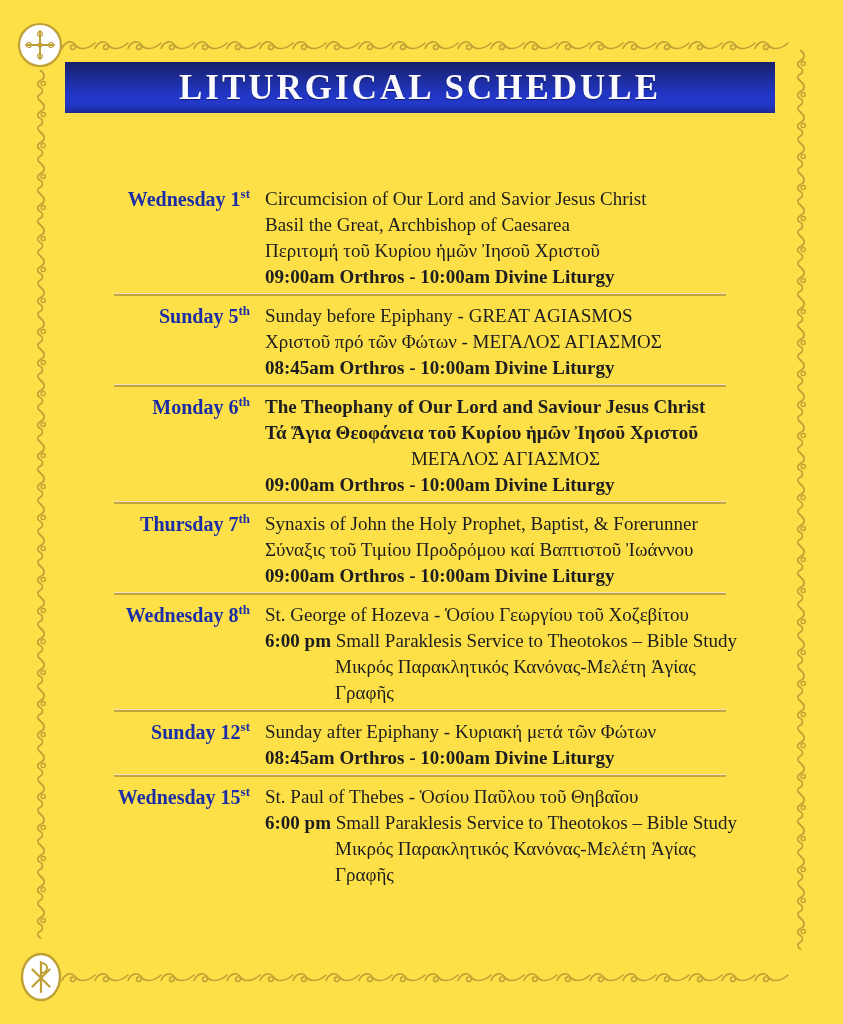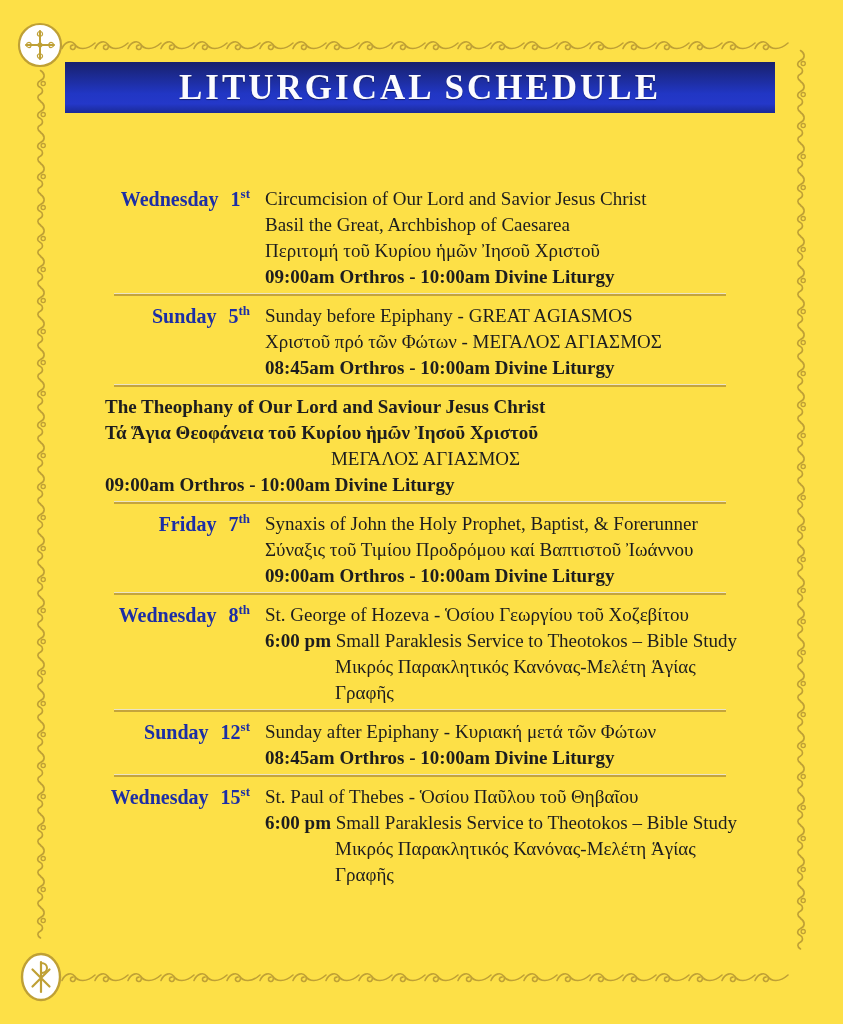--- a/index.html
+++ b/index.html
@@ -29,21 +29,21 @@
     white-space:nowrap;
   }
   .schedule{
     position:absolute;left:90px;top:186px;width:656px;
   }
   .entry{display:flex;margin-top:7px;}
   .entry:first-child{margin-top:0;}
   .date{
     width:160px;flex:0 0 160px;
     display:flex;justify-content:flex-end;align-items:flex-start;
-    gap:12px;
+    gap:5px;
     color:#1c2ea6;font-weight:bold;font-size:20px;line-height:26px;
     white-space:nowrap;
   }
   .date sup{font-size:13px;line-height:1;vertical-align:super;}
   .desc{flex:1;margin-left:15px;font-size:19px;line-height:26px;}
   .ln{min-height:26px;}
   .ln.b{font-weight:bold;}
   .ln.c{text-align:center;}
   .ln.ind{padding-left:70px;}
   .ln b{font-weight:bold;}
@@ -215,31 +215,35 @@
       <span class="num"><span class="n">5</span><sup class="suf">th</sup></span>
     </div>
     <div class="desc">
           <div class="ln">Sunday before Epiphany - GREAT AGIASMOS</div>
           <div class="ln">Χριστοῦ πρό τῶν Φώτων - ΜΕΓΑΛΟΣ ΑΓΙΑΣΜΟΣ</div>
           <div class="ln b">08:45am Orthros - 10:00am Divine Liturgy</div>
         </div>
   </div>
       <div class="sep"></div>
       <div class="entry">
+    <div class="date">
+      <span class="day">Monday</span>
+      <span class="num"><span class="n">6</span><sup class="suf">th</sup></span>
+    </div>
     <div class="desc">
           <div class="ln b">The Theophany of Our Lord and Saviour Jesus Christ</div>
           <div class="ln b">Τά Ἅγια Θεοφάνεια τοῦ Κυρίου ἡμῶν Ἰησοῦ Χριστοῦ</div>
           <div class="ln c">ΜΕΓΑΛΟΣ ΑΓΙΑΣΜΟΣ</div>
           <div class="ln b">09:00am Orthros - 10:00am Divine Liturgy</div>
         </div>
   </div>
       <div class="sep"></div>
       <div class="entry">
     <div class="date">
-      <span class="day">Friday</span>
+      <span class="day">Thursday</span>
       <span class="num"><span class="n">7</span><sup class="suf">th</sup></span>
     </div>
     <div class="desc">
           <div class="ln">Synaxis of John the Holy Prophet, Baptist, &amp; Forerunner</div>
           <div class="ln">Σύναξις τοῦ Τιμίου Προδρόμου καί Βαπτιστοῦ Ἰωάννου</div>
           <div class="ln b">09:00am Orthros - 10:00am Divine Liturgy</div>
         </div>
   </div>
       <div class="sep"></div>
       <div class="entry">

